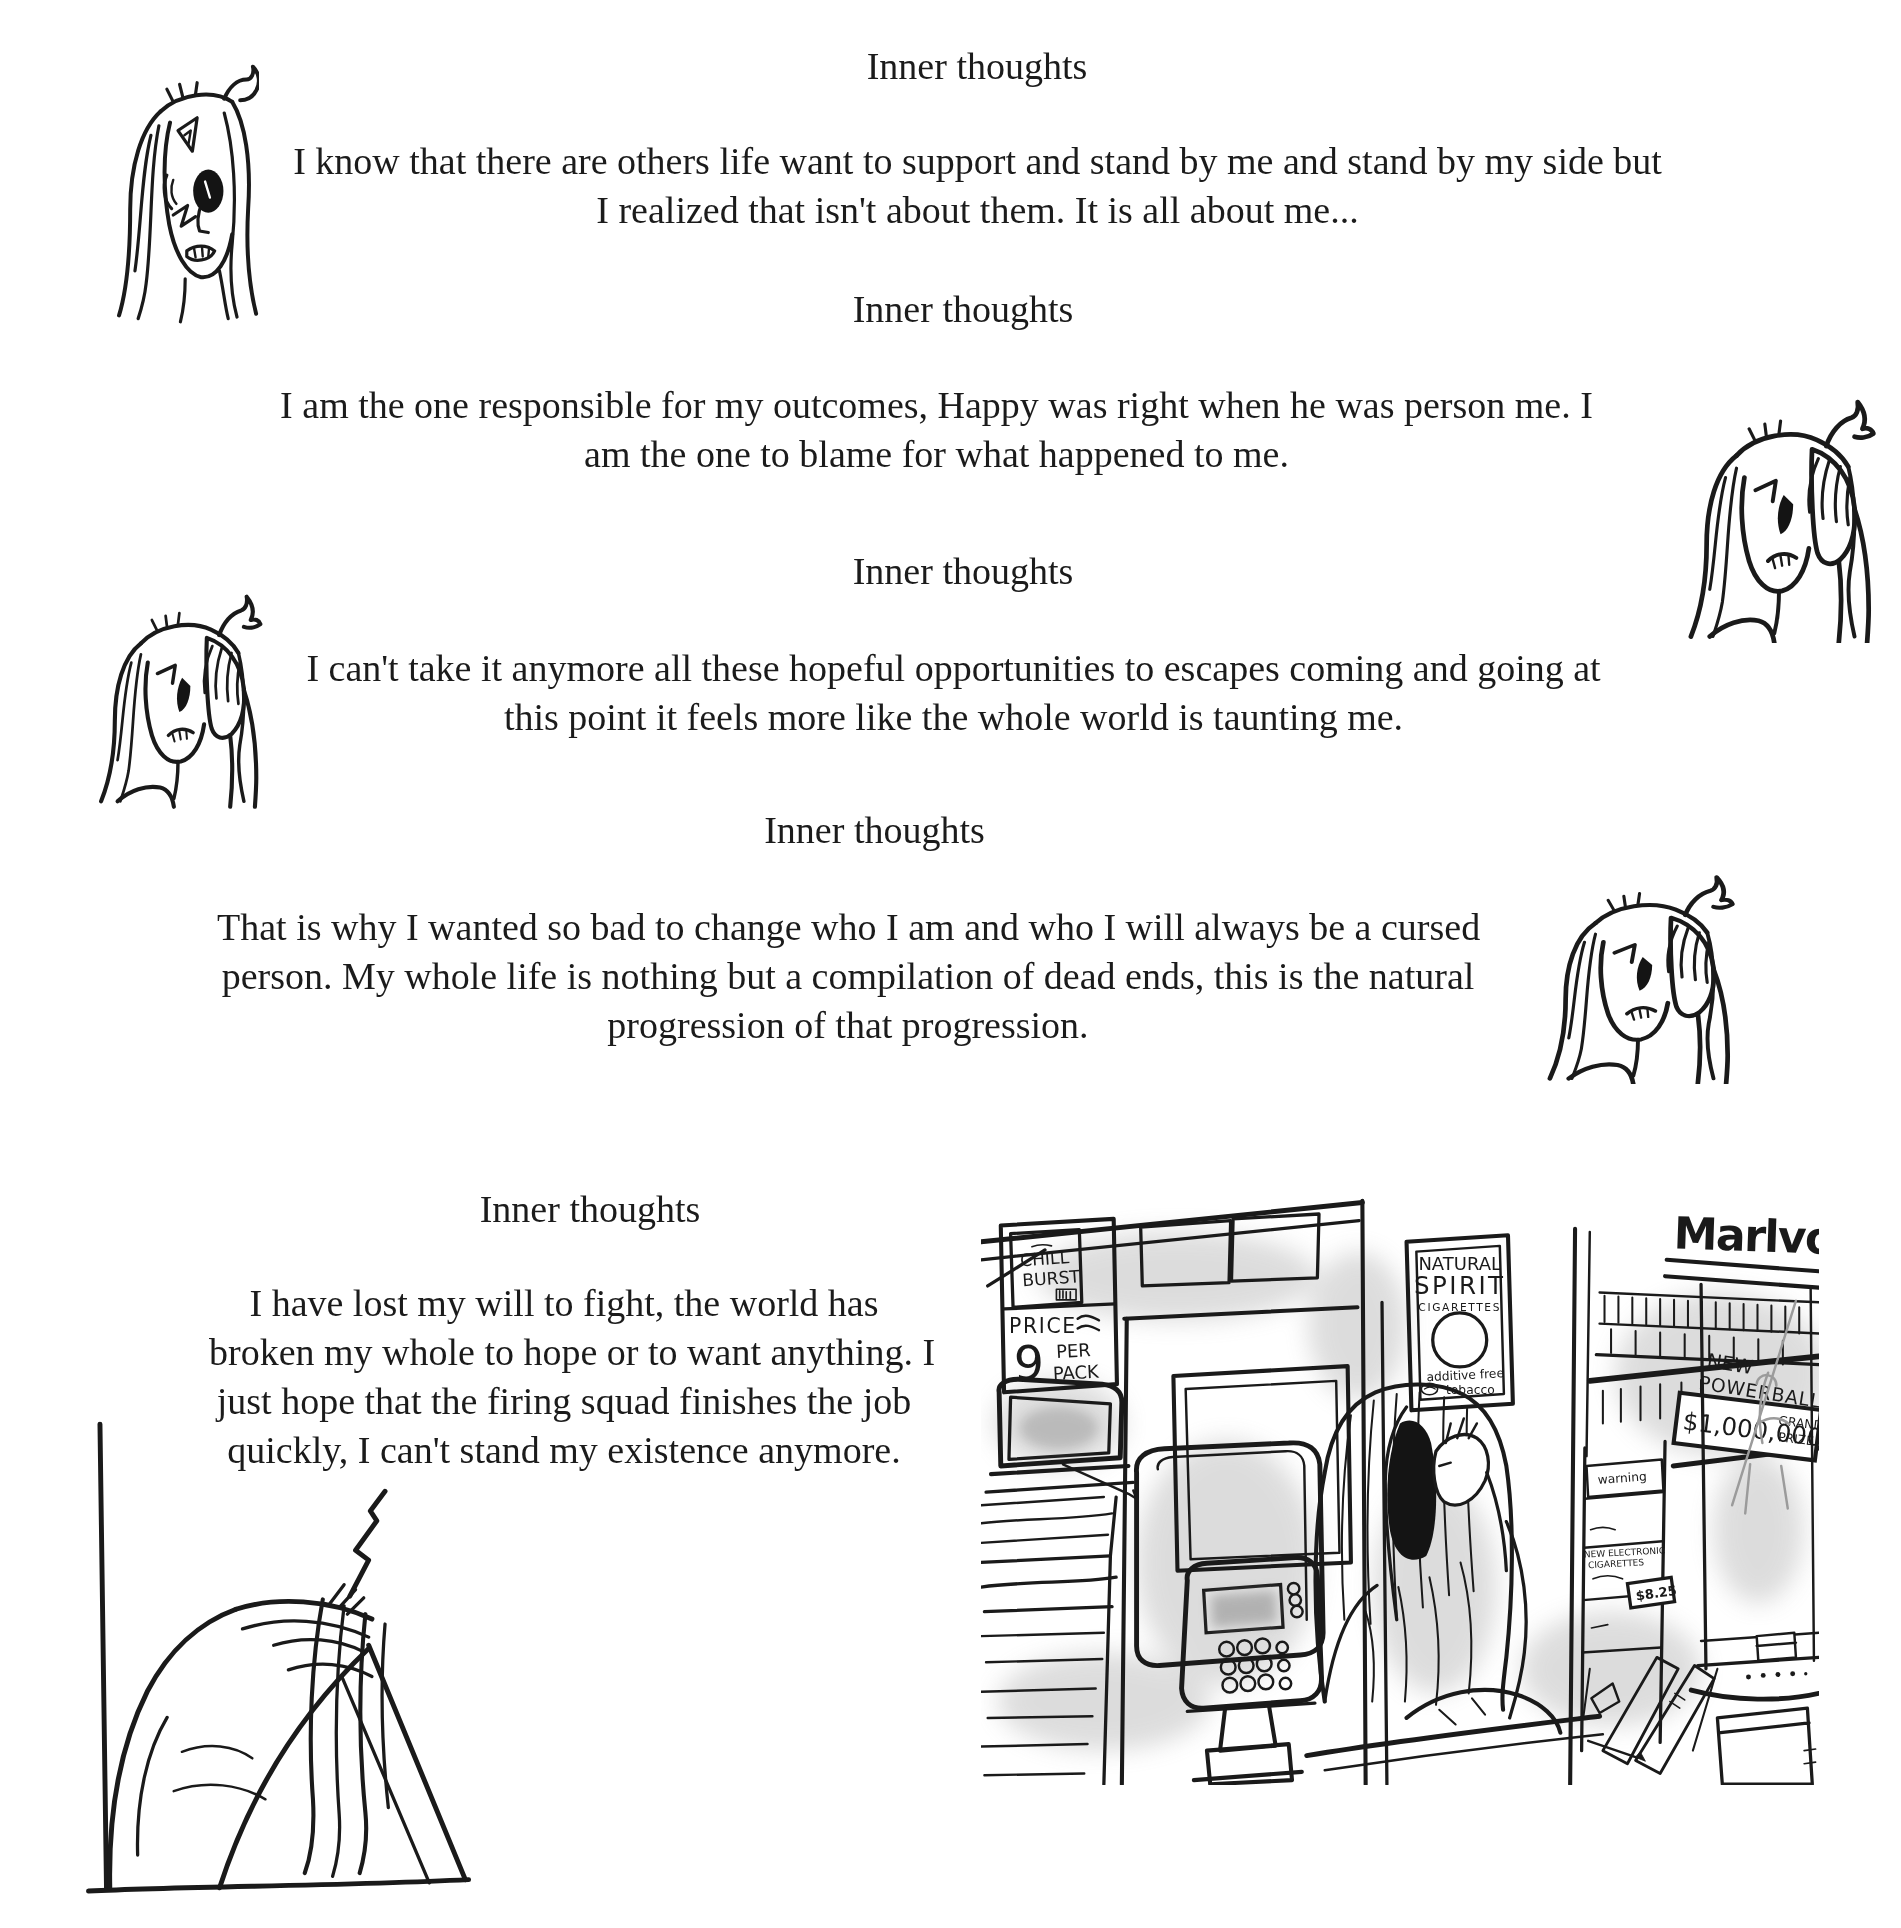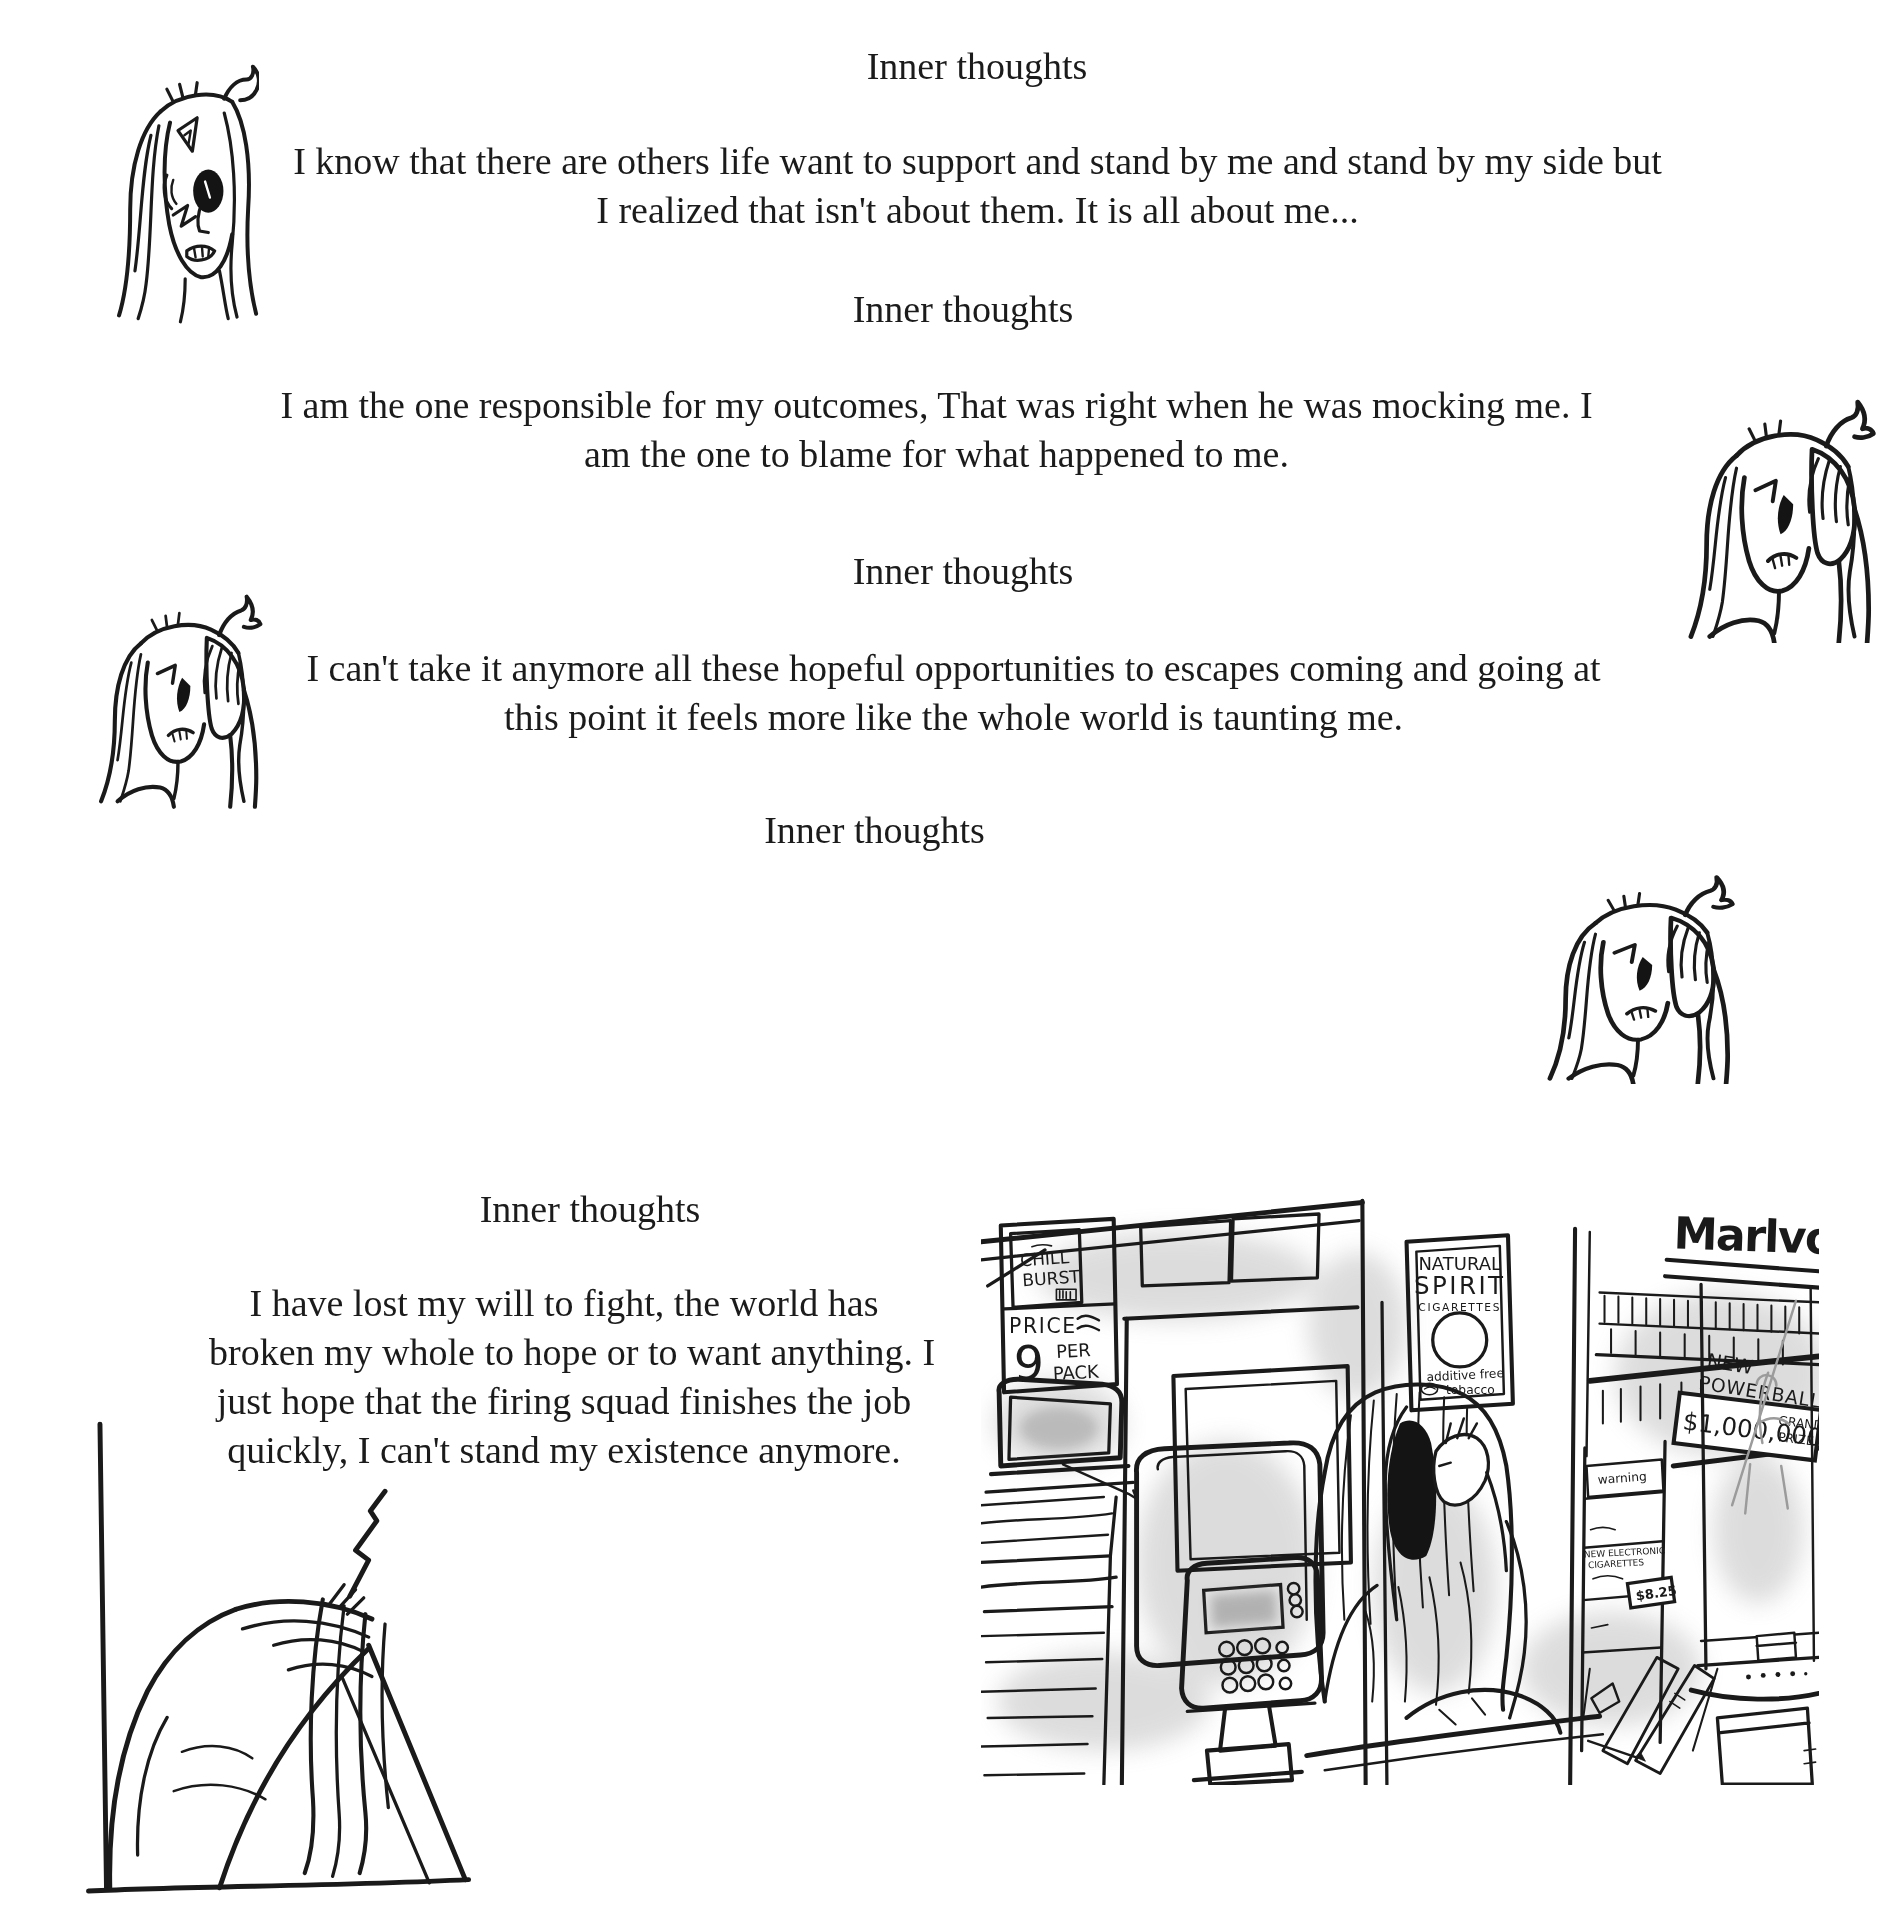--- a/index.html
+++ b/index.html
@@ -19,31 +19,36 @@
 <div id="page">
 
   <div class="heading" style="left:0;top:42px;width:1902px;">Inner thoughts</div>
   <div class="para" style="left:245px;top:137px;width:1465px;">
     <div>I know that there are others life want to support and stand by me and stand by my side but</div>
     <div>I realized that isn't about them. It is all about me...</div>
   </div>
 
   <div class="heading" style="left:0;top:285px;width:1874px;">Inner thoughts</div>
   <div class="para" style="left:262px;top:381px;width:1349px;">
-    <div>I am the one responsible for my outcomes, That was right when he was mocking me. I</div>
+    <div>I am the one responsible for my outcomes, Happy was right when he was person me. I</div>
     <div>am the one to blame for what happened to me.</div>
   </div>
 
   <div class="heading" style="left:0;top:547px;width:1874px;">Inner thoughts</div>
   <div class="para" style="left:299px;top:644px;width:1309px;">
     <div>I can't take it anymore all these hopeful opportunities to escapes coming and going at</div>
     <div>this point it feels more like the whole world is taunting me.</div>
   </div>
 
   <div class="heading" style="left:0;top:806px;width:1697px;">Inner thoughts</div>
+  <div class="para" style="left:217px;top:903px;width:1262px;">
+    <div>That is why I wanted so bad to change who I am and who I will always be a cursed</div>
+    <div>person. My whole life is nothing but a compilation of dead ends, this is the natural</div>
+    <div>progression of that progression.</div>
+  </div>
 
   <div class="heading" style="left:0;top:1185px;width:1128px;">Inner thoughts</div>
   <div class="para" style="left:209px;top:1279px;width:710px;">
     <div>I have lost my will to fight, the world has</div>
     <div>broken my whole to hope or to want anything. I</div>
     <div>just hope that the firing squad finishes the job</div>
     <div>quickly, I can't stand my existence anymore.</div>
   </div>
 
   <div class="sketch" style="left:105px;top:62px;width:154px;height:263px;">

